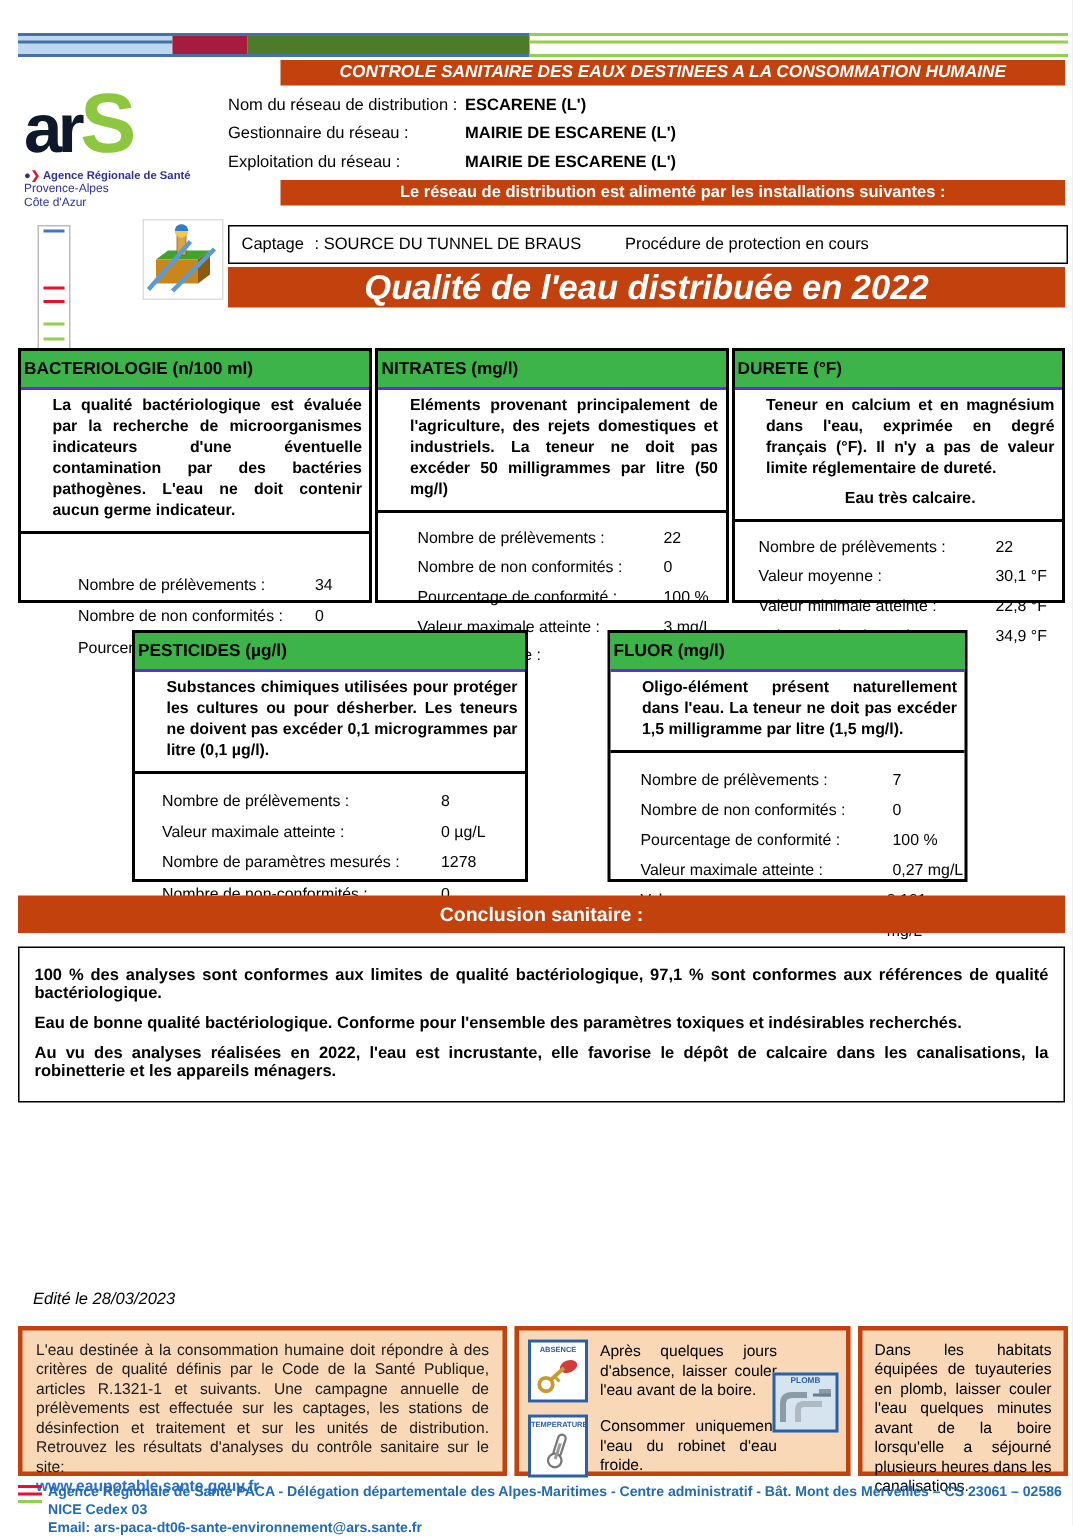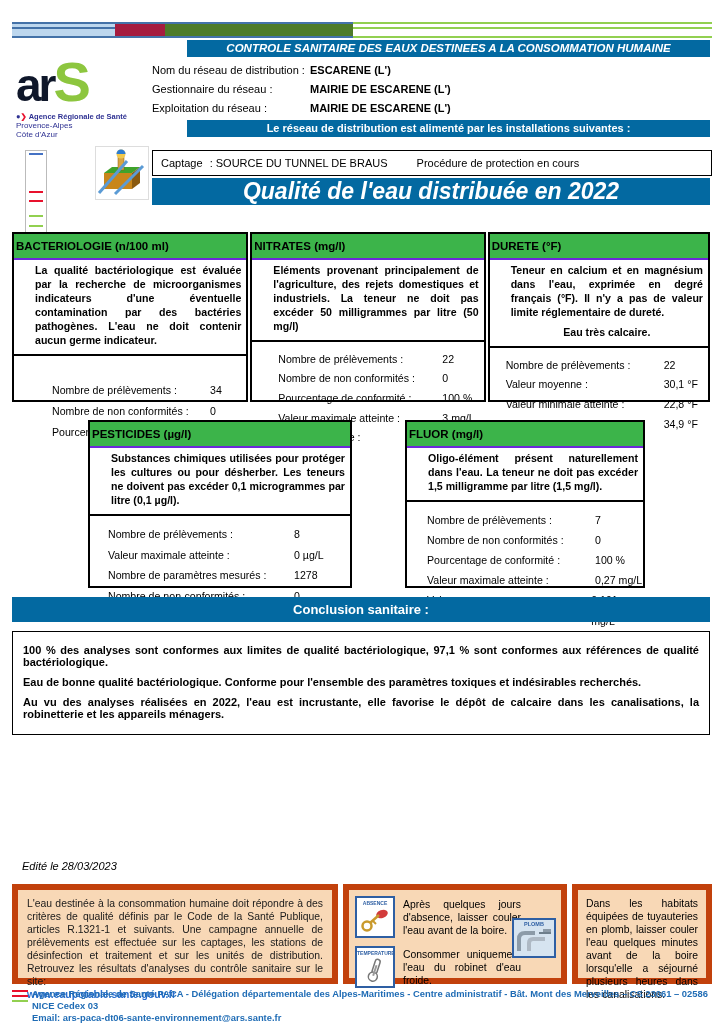--- a/index.html
+++ b/index.html
@@ -19,21 +19,21 @@
   
   .logo{position:absolute;left:16px;top:54px;width:130px;height:84px;}
   .logo .word{line-height:1;white-space:nowrap;}
   .logo .ar{font-size:46px;font-weight:bold;color:#0f172a;letter-spacing:-3px;}
   .logo .s{font-size:56px;font-weight:bold;color:#8DC63F;letter-spacing:-2px;}
   .logo .org{font-size:7.5px;font-weight:bold;color:#2E3192;margin-top:2px;}
   .logo .org .dotb{color:#2E3192;} .logo .org .dotr{color:#E8112D;}
   .logo .region{font-size:8px;color:#2E3192;line-height:1.15;}
 
   
-  .banner{background:#0369a1;color:#fff;font-weight:bold;text-align:center;}
+  .banner{background:#c2410c;color:#fff;font-weight:bold;text-align:center;}
   .banner-top{position:absolute;left:187px;top:40px;width:523px;height:17px;
     line-height:17px;font-size:11.5px;font-style:italic;}
   .hdr-rows{position:absolute;left:152px;top:64px;width:558px;font-size:11px;}
   .hdr-row{display:flex;margin-bottom:7px;}
   .hdr-row .hl{width:158px;}
   .hdr-row .hv{font-weight:bold;}
   .banner-install{position:absolute;left:187px;top:120px;width:523px;height:17px;
     line-height:17px;font-size:11px;}
 
   
@@ -78,21 +78,21 @@
   .banner-conclusion{position:absolute;left:12px;top:597px;width:698px;height:25px;
     line-height:25px;font-size:13px;}
   .conclusion-box{position:absolute;left:12px;top:631px;width:698px;height:104px;
     border:1px solid #000;background:#fff;box-sizing:border-box;
     font-size:11px;font-weight:bold;text-align:justify;padding:4px 10px;}
   .conclusion-box p{margin:8px 0;}
 
   
   .edited{position:absolute;left:22px;top:860px;font-size:11px;font-style:italic;}
   .obox{position:absolute;top:884px;height:100px;background:#F8D8B6;
-    border:6px solid #c2410c;box-sizing:border-box;font-size:10.4px;}
+    border:3px solid #c2410c;box-sizing:border-box;font-size:10.4px;}
   .obox-left{left:12px;width:326px;text-align:justify;padding:7px 9px;line-height:1.25;color:#1a1a1a;}
   .obox-left a{color:#2A6FD0;font-weight:bold;text-decoration:none;}
   .obox-mid{left:343px;width:224px;padding:6px;}
   .obox-right{left:572px;width:140px;text-align:justify;padding:7px 8px;line-height:1.25;}
   .advice-row{display:flex;align-items:center;margin-bottom:8px;}
   .advice-row .txt{margin-left:8px;width:118px;text-align:justify;line-height:1.25;}
   .picto{width:40px;height:42px;border:2px solid #2E5FA3;background:#fff;
     box-sizing:border-box;text-align:center;flex:none;}
   .picto .pl{font-size:5px;font-weight:bold;color:#2E5FA3;display:block;margin-top:2px;}
   .picto-plomb{position:absolute;right:5px;top:28px;width:44px;height:40px;

